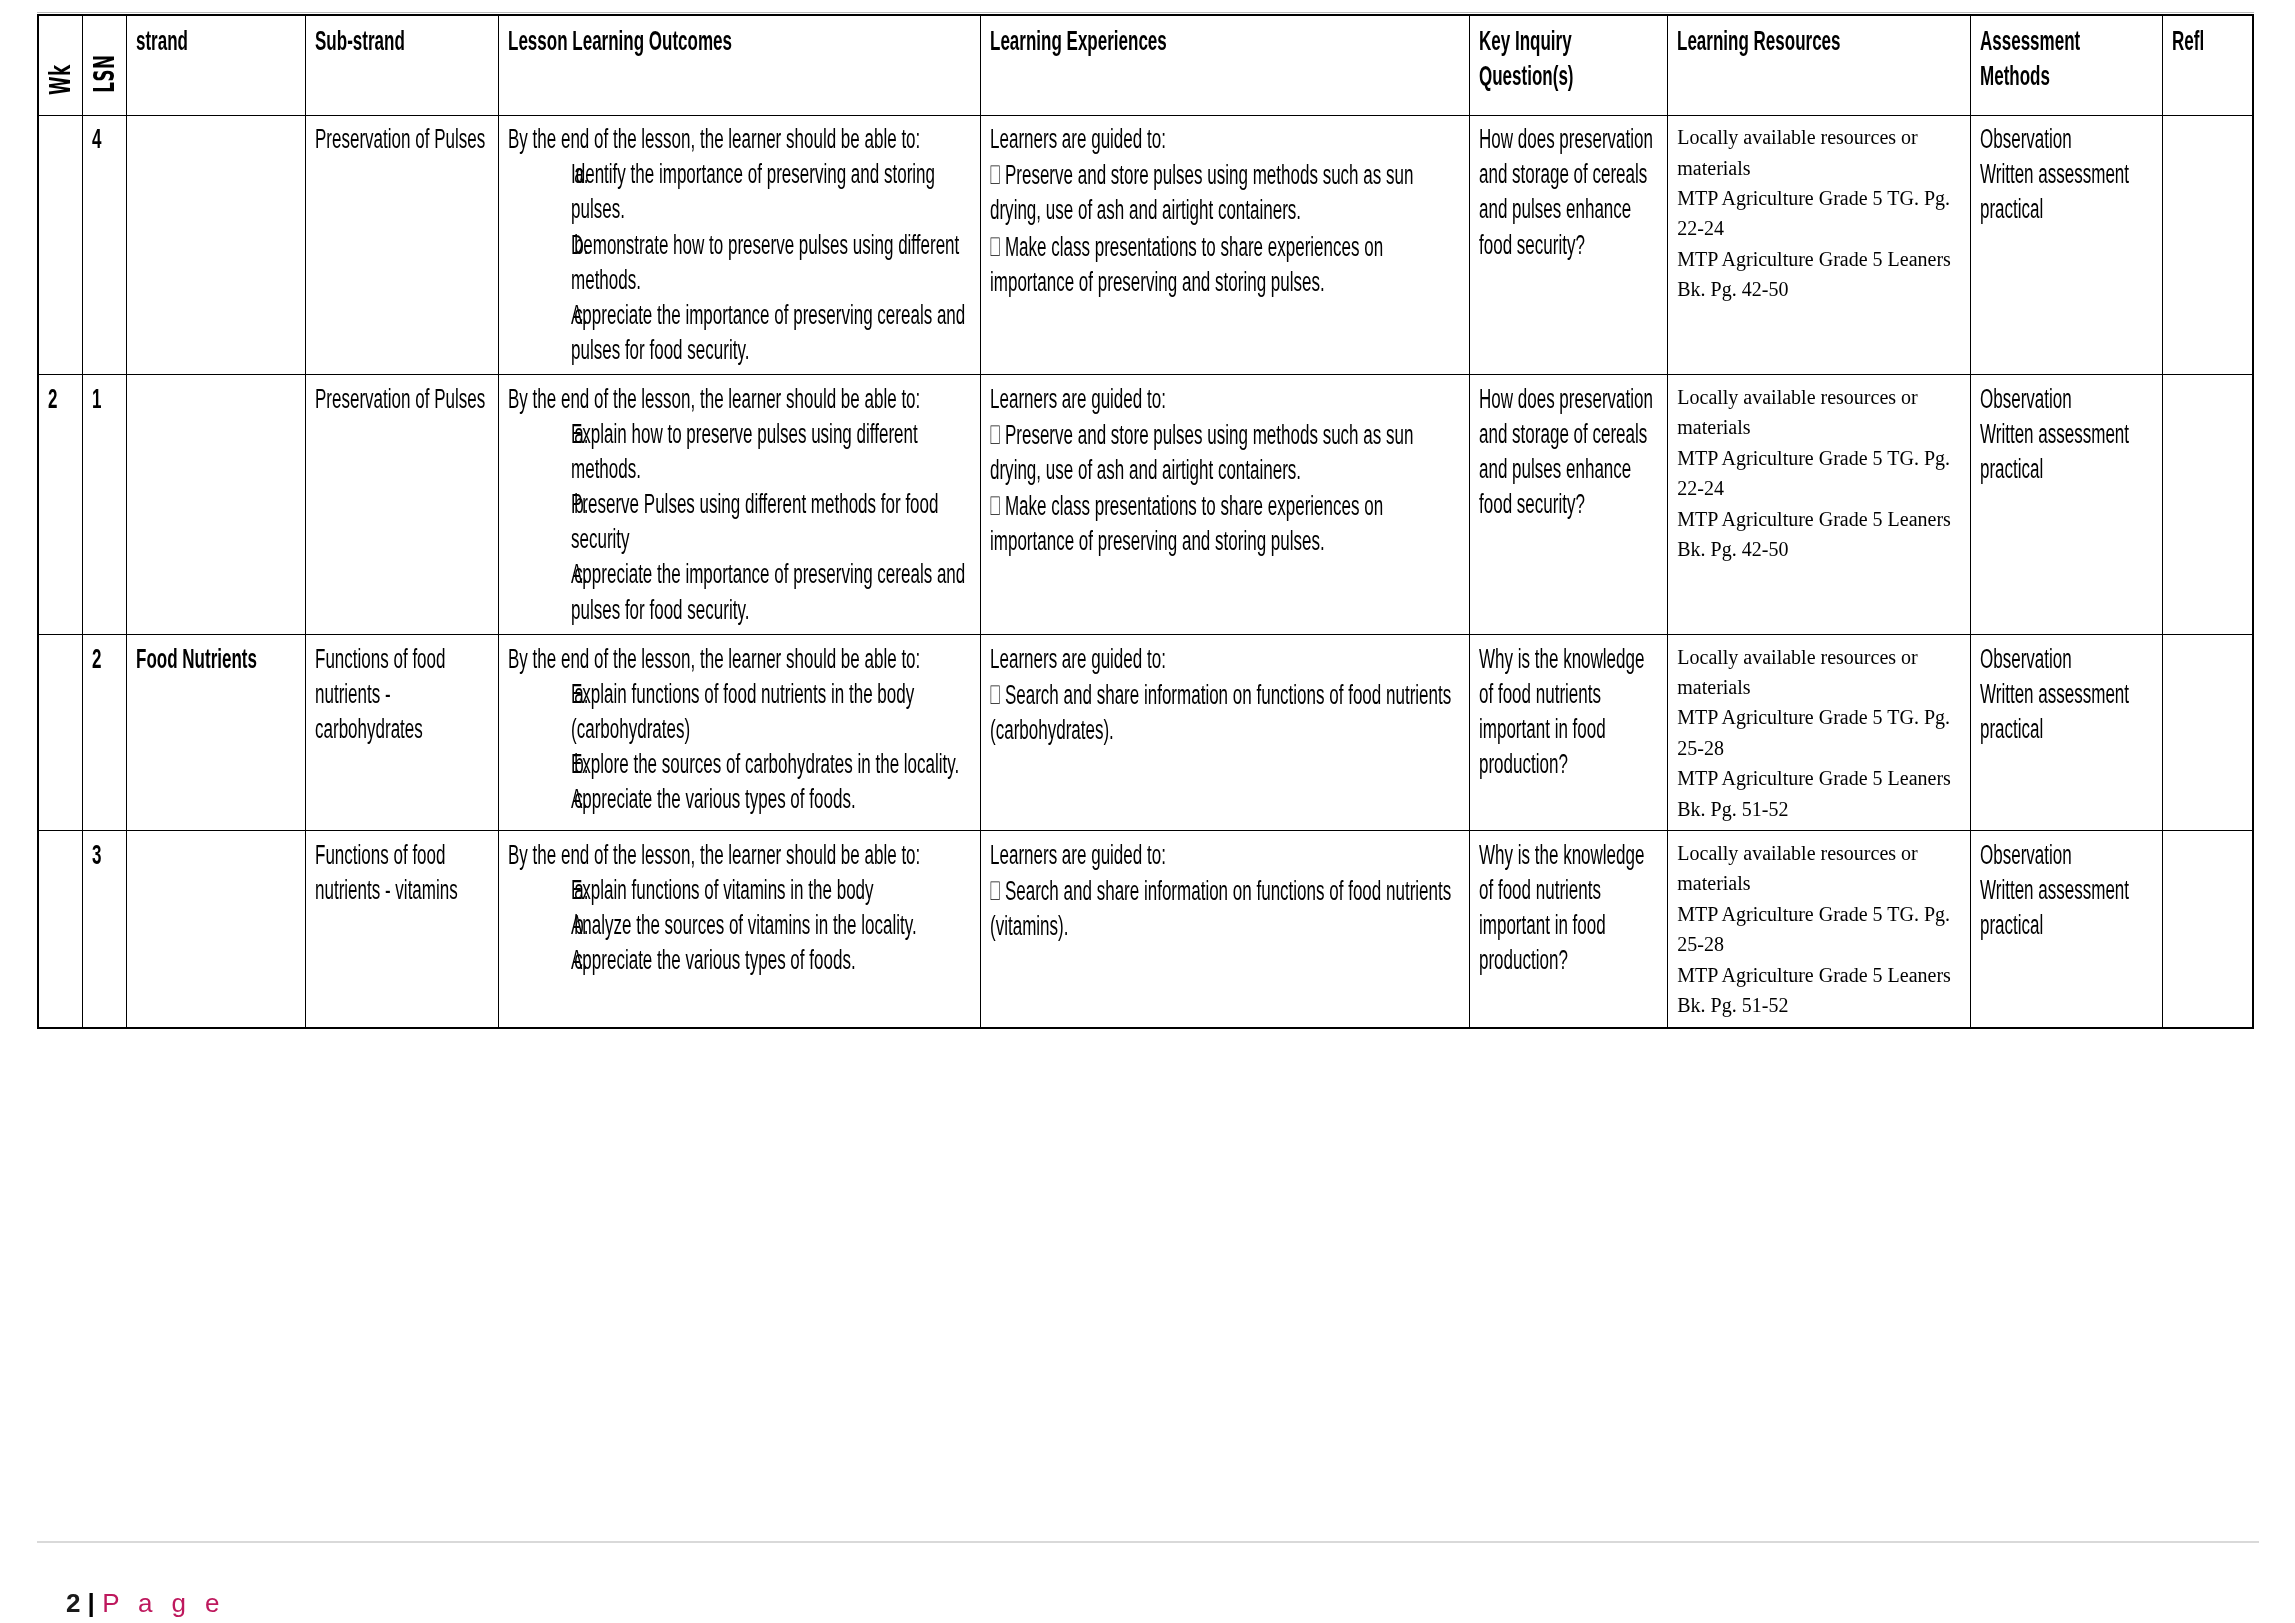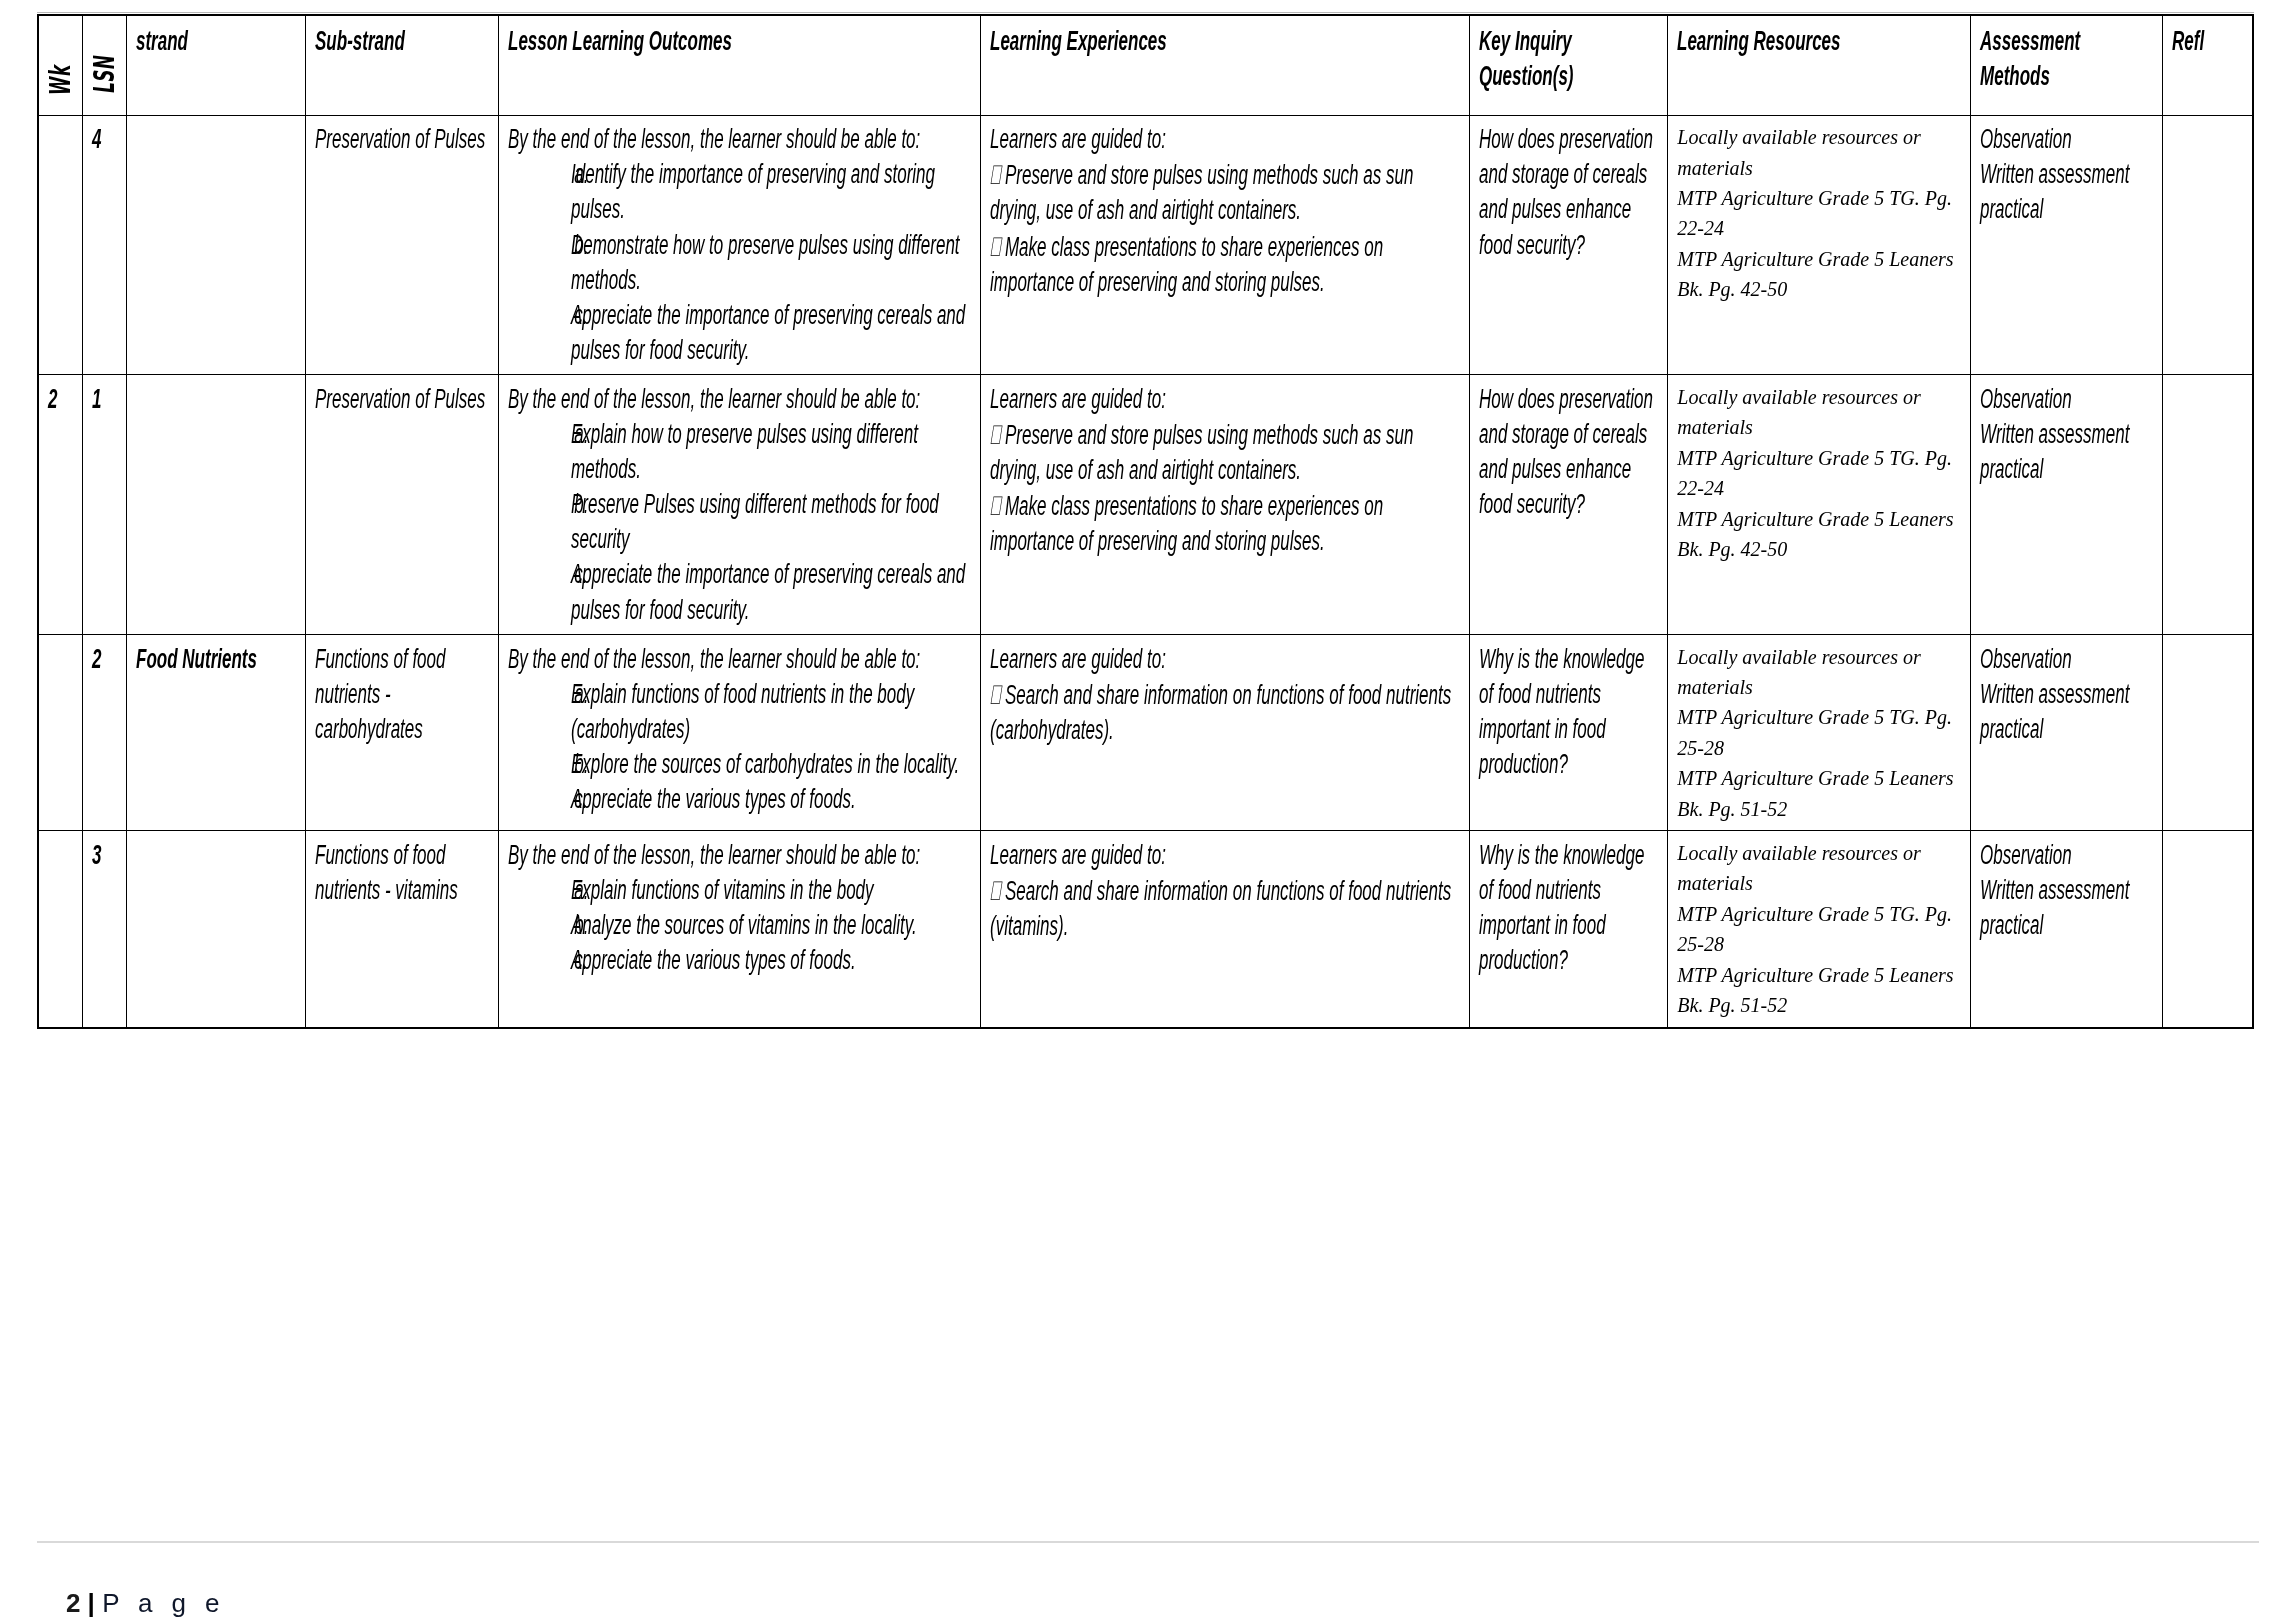--- a/index.html
+++ b/index.html
@@ -27,21 +27,21 @@
     vertical-align:top;
     padding:6.5px 7.9px 6.5px 9.2px;
     line-height:1.30;
     font-size:26px;
     font-stretch:condensed;
     font-family:"Liberation Sans Narrow","DejaVu Sans Condensed","Liberation Sans", sans-serif;
     transform:scaleX(0.62);
     transform-origin:left top;
   }
   
-  table.sow td{transform:none;font-style:italic;}
+  table.sow td{transform:none;}
 
   .narrow{
     display:block;
     font-family:"Liberation Sans", sans-serif;
     transform:scaleX(0.63);
     transform-origin:0 0;
     width:158.7%;
     font-size:27px;
     line-height:1.30;
     letter-spacing:0px;
@@ -113,21 +113,21 @@
     position:absolute;left:37px;top:1541px;width:2222px;height:2px;background:#d9d9d9;
   }
   .footer{
     position:absolute;left:37px;top:1557px;
     font-family:"Liberation Sans", sans-serif;
     font-size:26px;
     white-space:pre;
   }
   .footer .pnum{font-weight:bold;color:#1a1a1a;}
   .footer .bar{color:#000;font-weight:bold;}
-  .footer .pg{color:#0f172a;letter-spacing:5.9px;margin-top:48px;}
+  .footer .pg{color:#be185d;letter-spacing:5.9px;margin-top:48px;}
 </style>
 </head>
 <body>
 
 <div class="page">
 
   <div class="top-rule"></div>
 
   <table class="sow">
     <colgroup>

